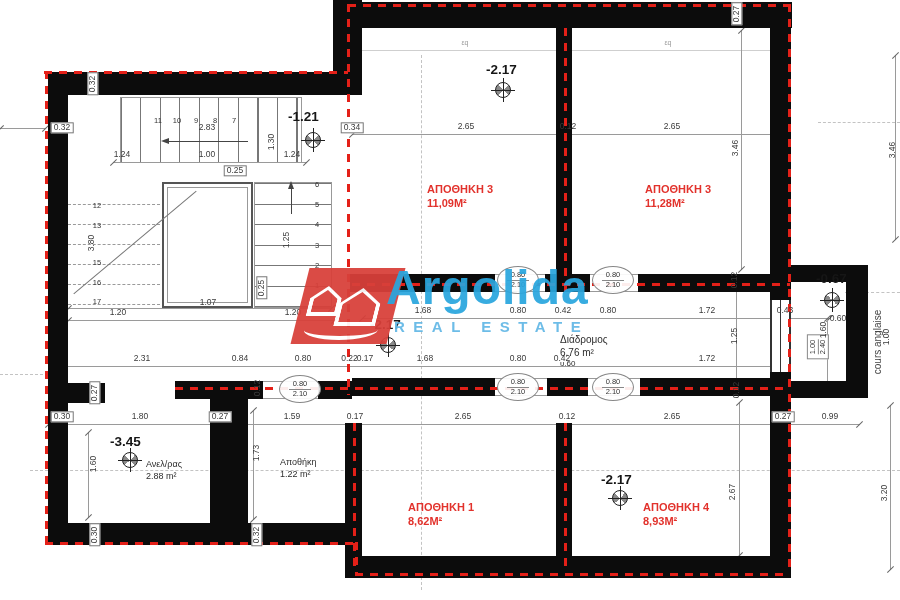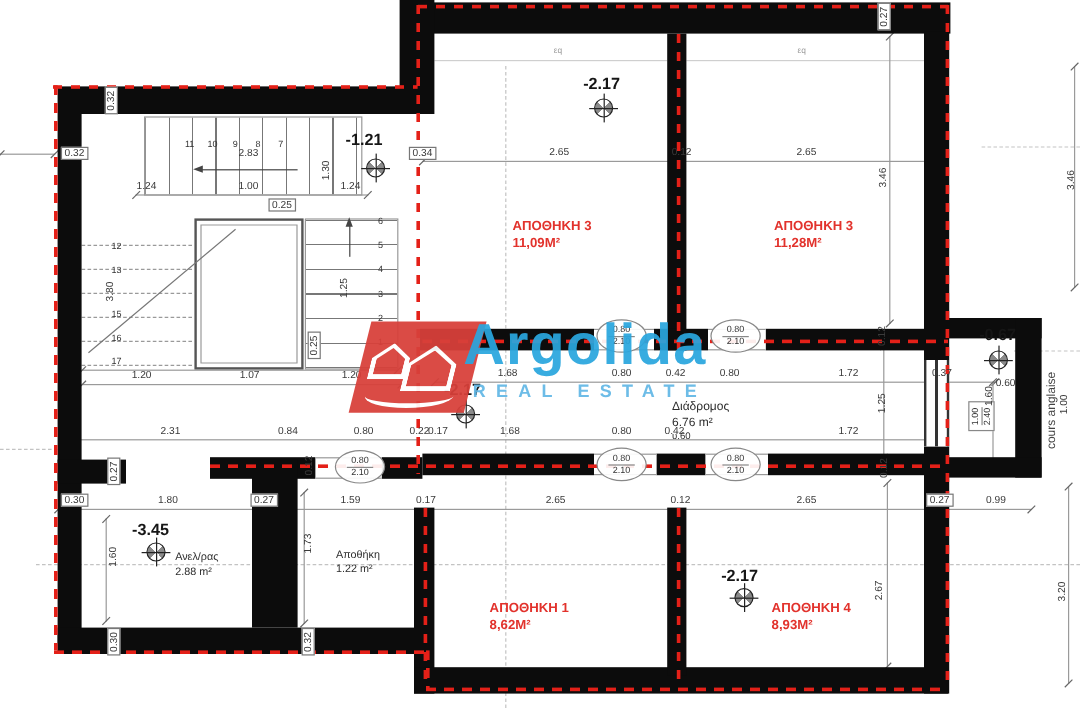--- a/index.html
+++ b/index.html
@@ -181,28 +181,28 @@
     <div class="dim" style="left: 207px; top: 128px;">2.83</div>
     <div class="dim" style="left: 122px; top: 155px;">1.24</div>
     <div class="dim" style="left: 207px; top: 155px;">1.00</div>
     <div class="dim b" style="left: 235px; top: 171px;">0.25</div>
     <div class="dim r" style="left: 272px; top: 142px;">1.30</div>
     <div class="dim" style="left: 292px; top: 155px;">1.24</div>
     <div class="dim r" style="left: 287px; top: 240px;">1.25</div>
     <div class="dim r b" style="left: 262px; top: 288px;">0.25</div>
     <div class="dim r" style="left: 92px; top: 243px;">3.80</div>
     <div class="dim" style="left: 118px; top: 313px;">1.20</div>
-    <div class="dim" style="left: 208px; top: 313px;">1.07</div>
+    <div class="dim" style="left: 208px; top: 303px;">1.07</div>
     <div class="dim" style="left: 293px; top: 313px;">1.20</div>
     <div class="dim" style="left: 423px; top: 311px;">1.68</div>
     <div class="dim" style="left: 518px; top: 311px;">0.80</div>
     <div class="dim" style="left: 563px; top: 311px;">0.42</div>
     <div class="dim" style="left: 608px; top: 311px;">0.80</div>
     <div class="dim" style="left: 707px; top: 311px;">1.72</div>
-    <div class="dim" style="left: 785px; top: 311px;">0.37</div>
+    <div class="dim" style="left: 785px; top: 311px;">0.43</div>
     <div class="dim" style="left: 822px; top: 319px; padding-left: 32px;">0.60</div>
     <div class="dim r" style="left: 824px; top: 330px;">1.60</div>
     <div class="dim r" style="left: 887px; top: 337px;">1.00</div>
     <div class="dim r" style="left: 735px; top: 280px;">0.12</div>
     <div class="dim r" style="left: 735px; top: 336px;">1.25</div>
     <div class="dim r" style="left: 737px; top: 390px;">0.12</div>
     <div class="dim" style="left: 142px; top: 359px;">2.31</div>
     <div class="dim" style="left: 240px; top: 359px;">0.84</div>
     <div class="dim" style="left: 303px; top: 359px;">0.80</div>
     <div class="dim" style="left: 338px; top: 359px; padding-left: 23px;">0.22</div>

